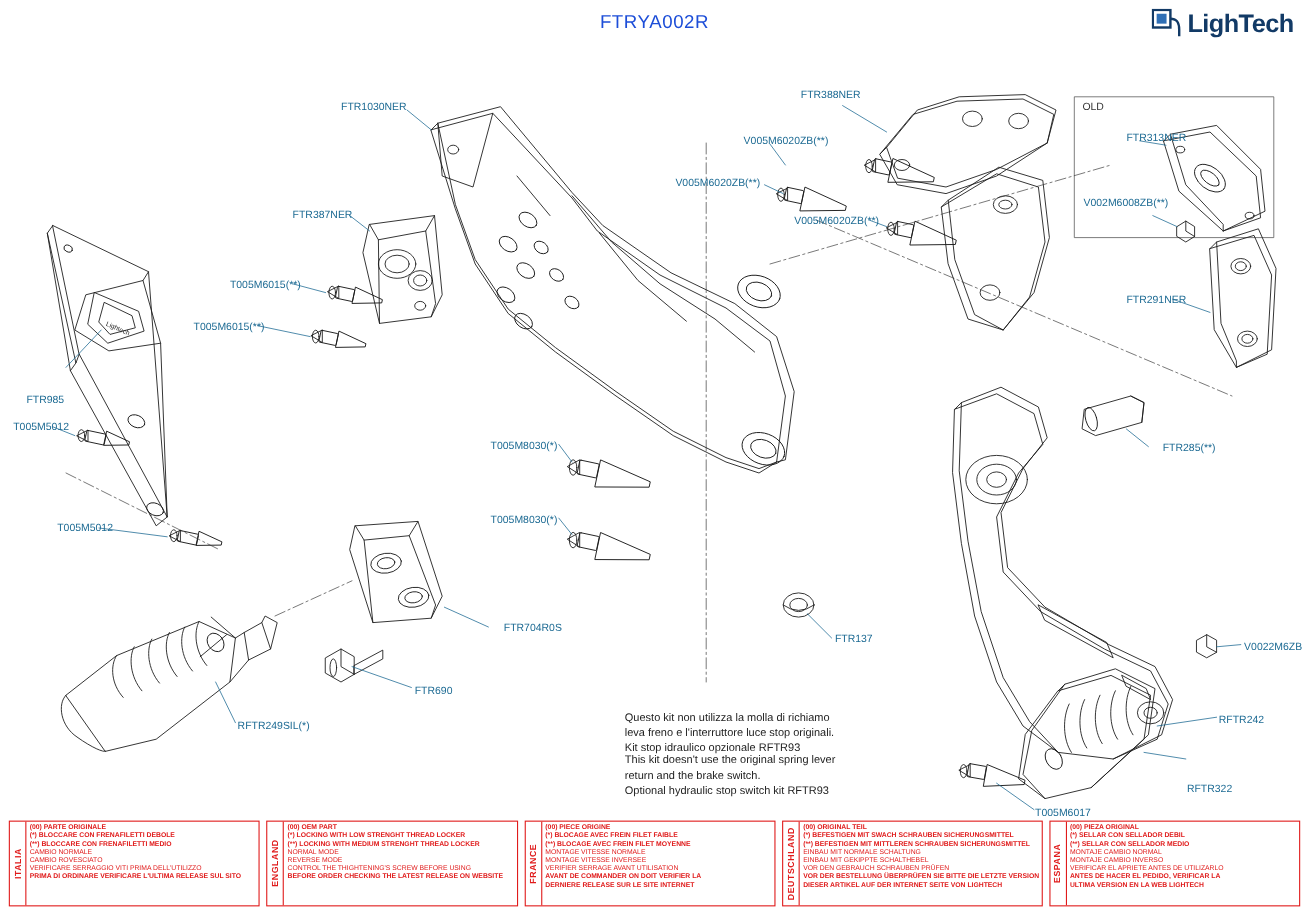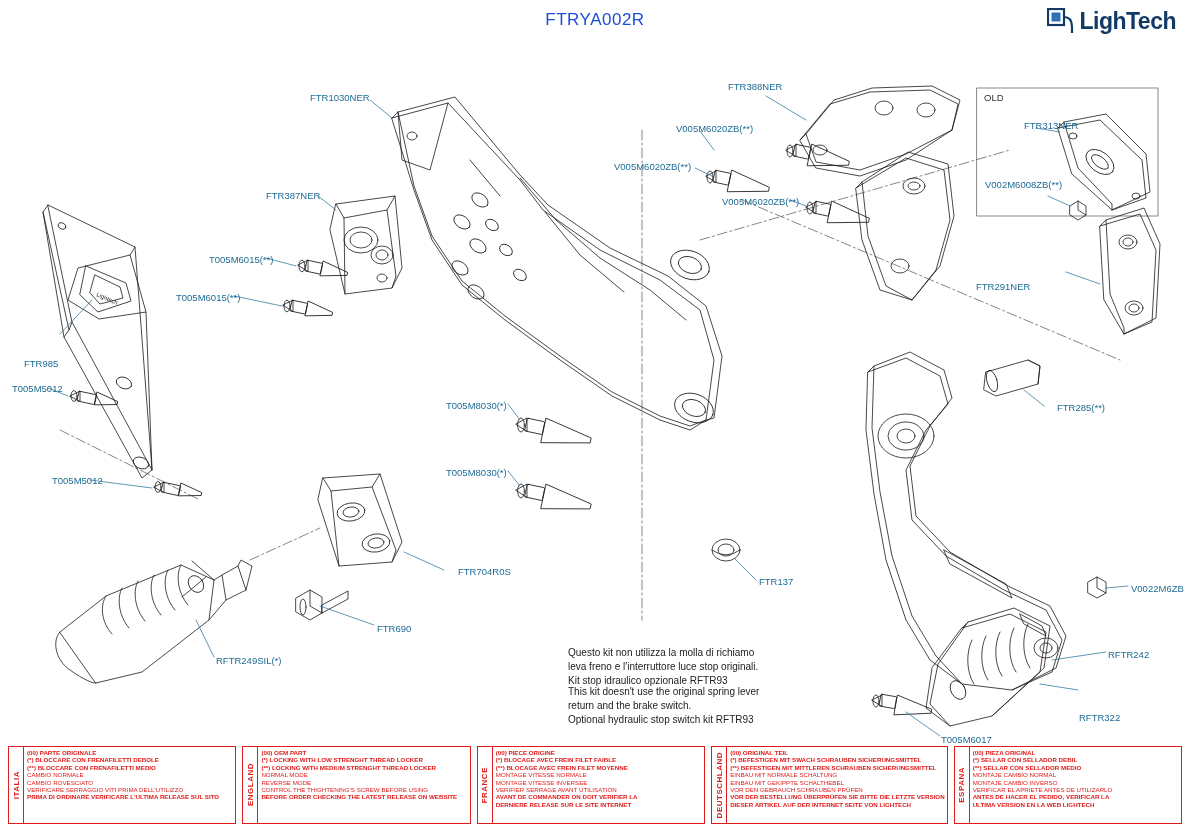--- a/index.html
+++ b/index.html
@@ -359,21 +359,21 @@
     </g>
   </svg>
 
   <div class="lbl" style="left:310px;top:92px;">FTR1030NER</div>
   <div class="lbl" style="left:728px;top:81px;">FTR388NER</div>
   <div class="lbl" style="left:676px;top:123px;">V005M6020ZB(**)</div>
   <div class="lbl" style="left:614px;top:161px;">V005M6020ZB(**)</div>
   <div class="lbl" style="left:722px;top:196px;">V005M6020ZB(**)</div>
   <div class="lbl" style="left:1024px;top:120px;">FTR313NER</div>
   <div class="lbl" style="left:973px;top:179px;margin-left:12px;">V002M6008ZB(**)</div>
-  <div class="lbl" style="left:976px;top:267px;margin-top:14px;">FTR291NER</div>
+  <div class="lbl" style="left:1024px;top:267px;">FTR291NER</div>
   <div class="lbl" style="left:266px;top:190px;">FTR387NER</div>
   <div class="lbl" style="left:209px;top:254px;">T005M6015(**)</div>
   <div class="lbl" style="left:176px;top:292px;">T005M6015(**)</div>
   <div class="lbl" style="left:24px;top:330px;margin-top:28px;">FTR985</div>
   <div class="lbl" style="left:12px;top:383px;">T005M5012</div>
   <div class="lbl" style="left:52px;top:475px;">T005M5012</div>
   <div class="lbl" style="left:446px;top:400px;">T005M8030(*)</div>
   <div class="lbl" style="left:446px;top:467px;">T005M8030(*)</div>
   <div class="lbl" style="left:1057px;top:402px;">FTR285(**)</div>
   <div class="lbl" style="left:458px;top:566px;">FTR704R0S</div>

